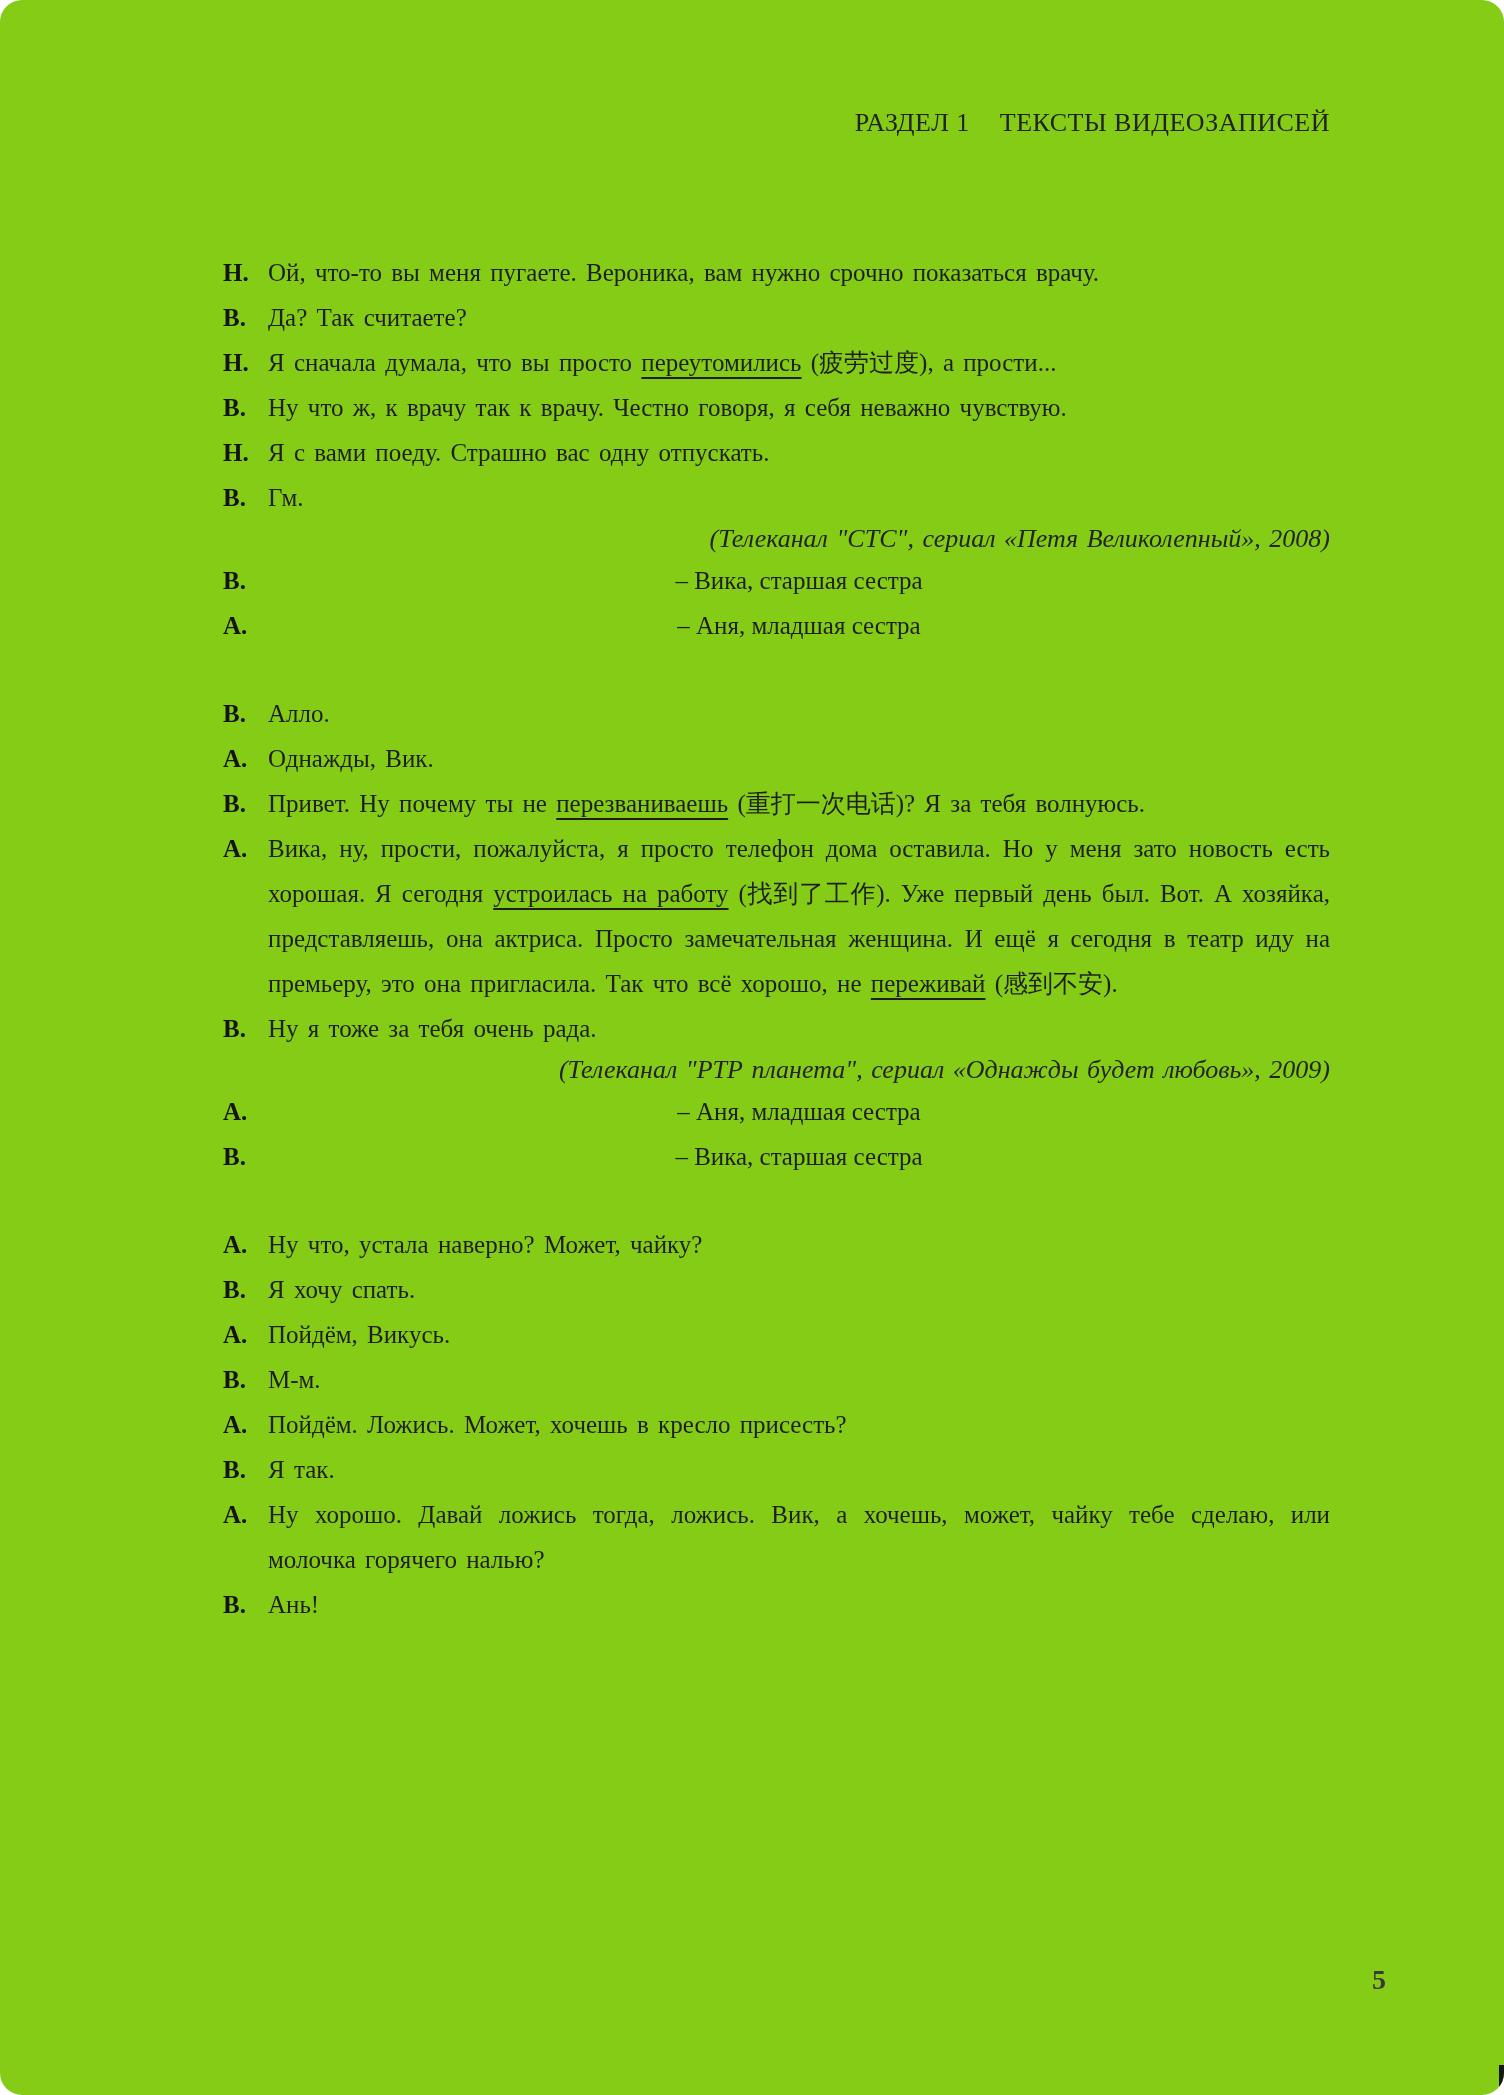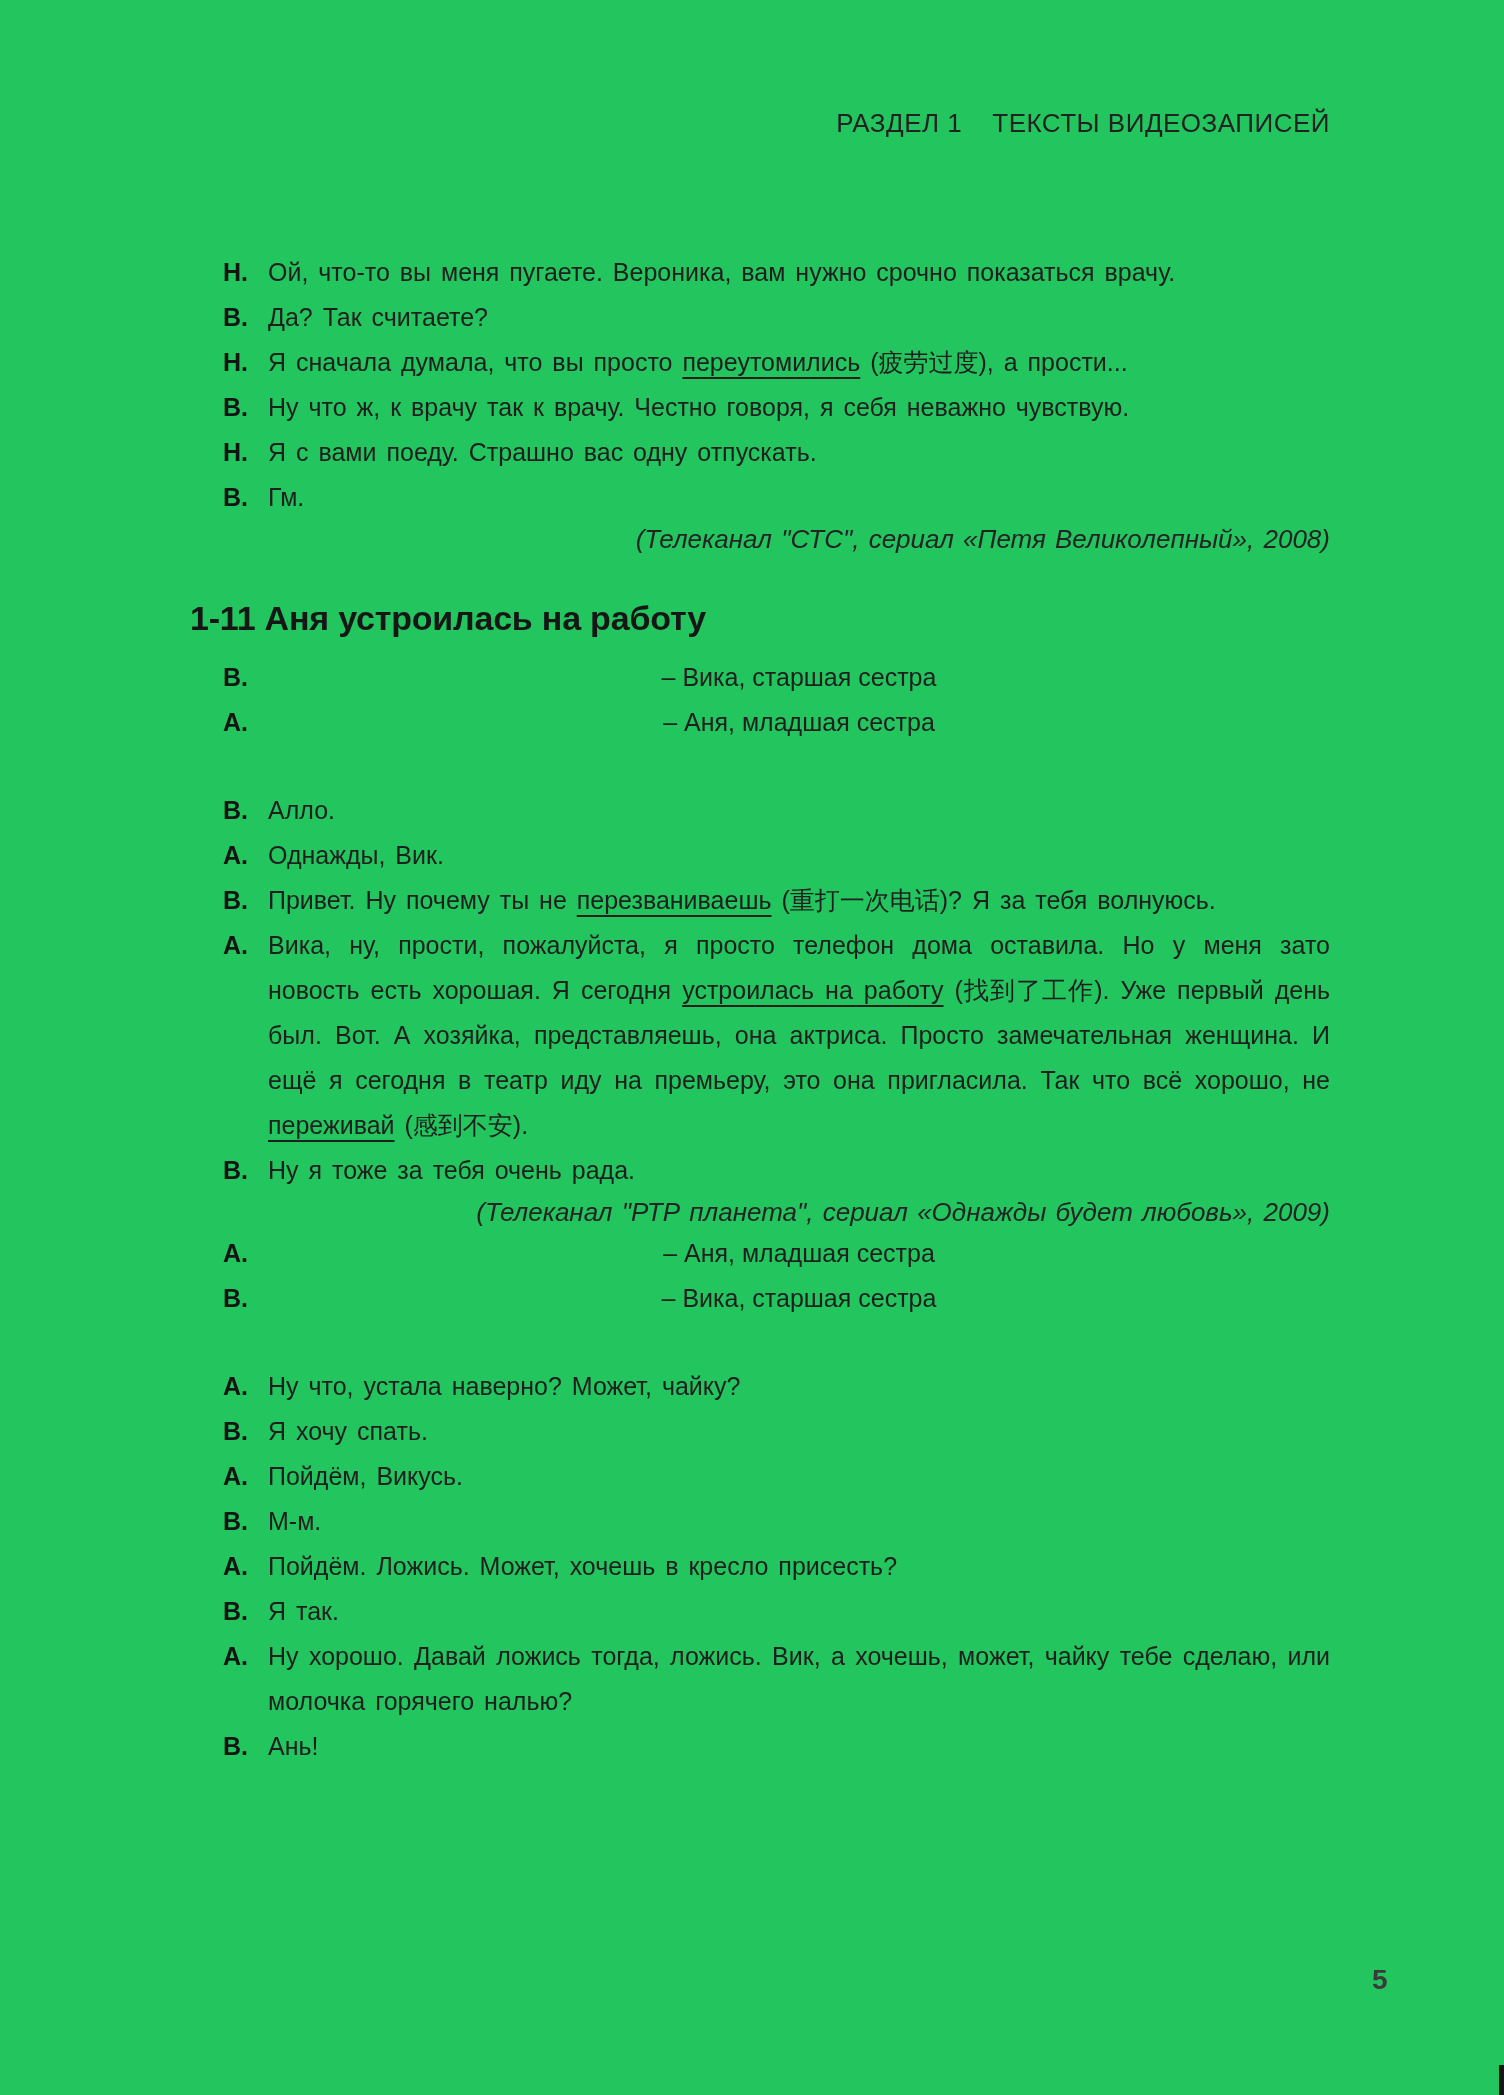--- a/index.html
+++ b/index.html
@@ -1,23 +1,24 @@
 <!DOCTYPE html>
 <html lang="ru"><head>
 <meta charset="utf-8">
 <style>
   html,body { margin:0; padding:0; background:#ffffff; }
   .page {
     position: relative;
     width: 1504px;
     height: 2095px;
-    background: #22c55e;
+    background: #84cc16;
     overflow: hidden;
-    font-family: Liberation Sans, sans-serif;
+    font-family: Liberation Serif, serif;
     color: #1f1f1f;
+    border-radius: 22px;
   }
   .content {
     padding: 0 174px 0 190px; 
   }
   
   .runhead {
     margin-top: 108px;
     line-height: 30px;
     font-size: 26px;
     letter-spacing: 0.5px;
@@ -113,21 +114,20 @@
               <div class="txt"><span>Я с вами поеду. Страшно вас одну отпускать.</span></div>
             </div>
             <div class="row">
               <span class="spk">В.</span>
               <div class="txt"><span>Гм.</span></div>
             </div>
           </div>
           <div class="attribution">(Телеканал "СТС", сериал «Петя Великолепный», 2008)</div>
         </section>
         <section>
-          <h2 class="sec-title">1-11 Аня устроилась на работу</h2>
           <div class="cast">
             <div class="row">
               <span class="spk">В.</span>
               <div class="txt">– Вика, старшая сестра</div>
             </div>
             <div class="row">
               <span class="spk">А.</span>
               <div class="txt">– Аня, младшая сестра</div>
             </div>
           </div>

